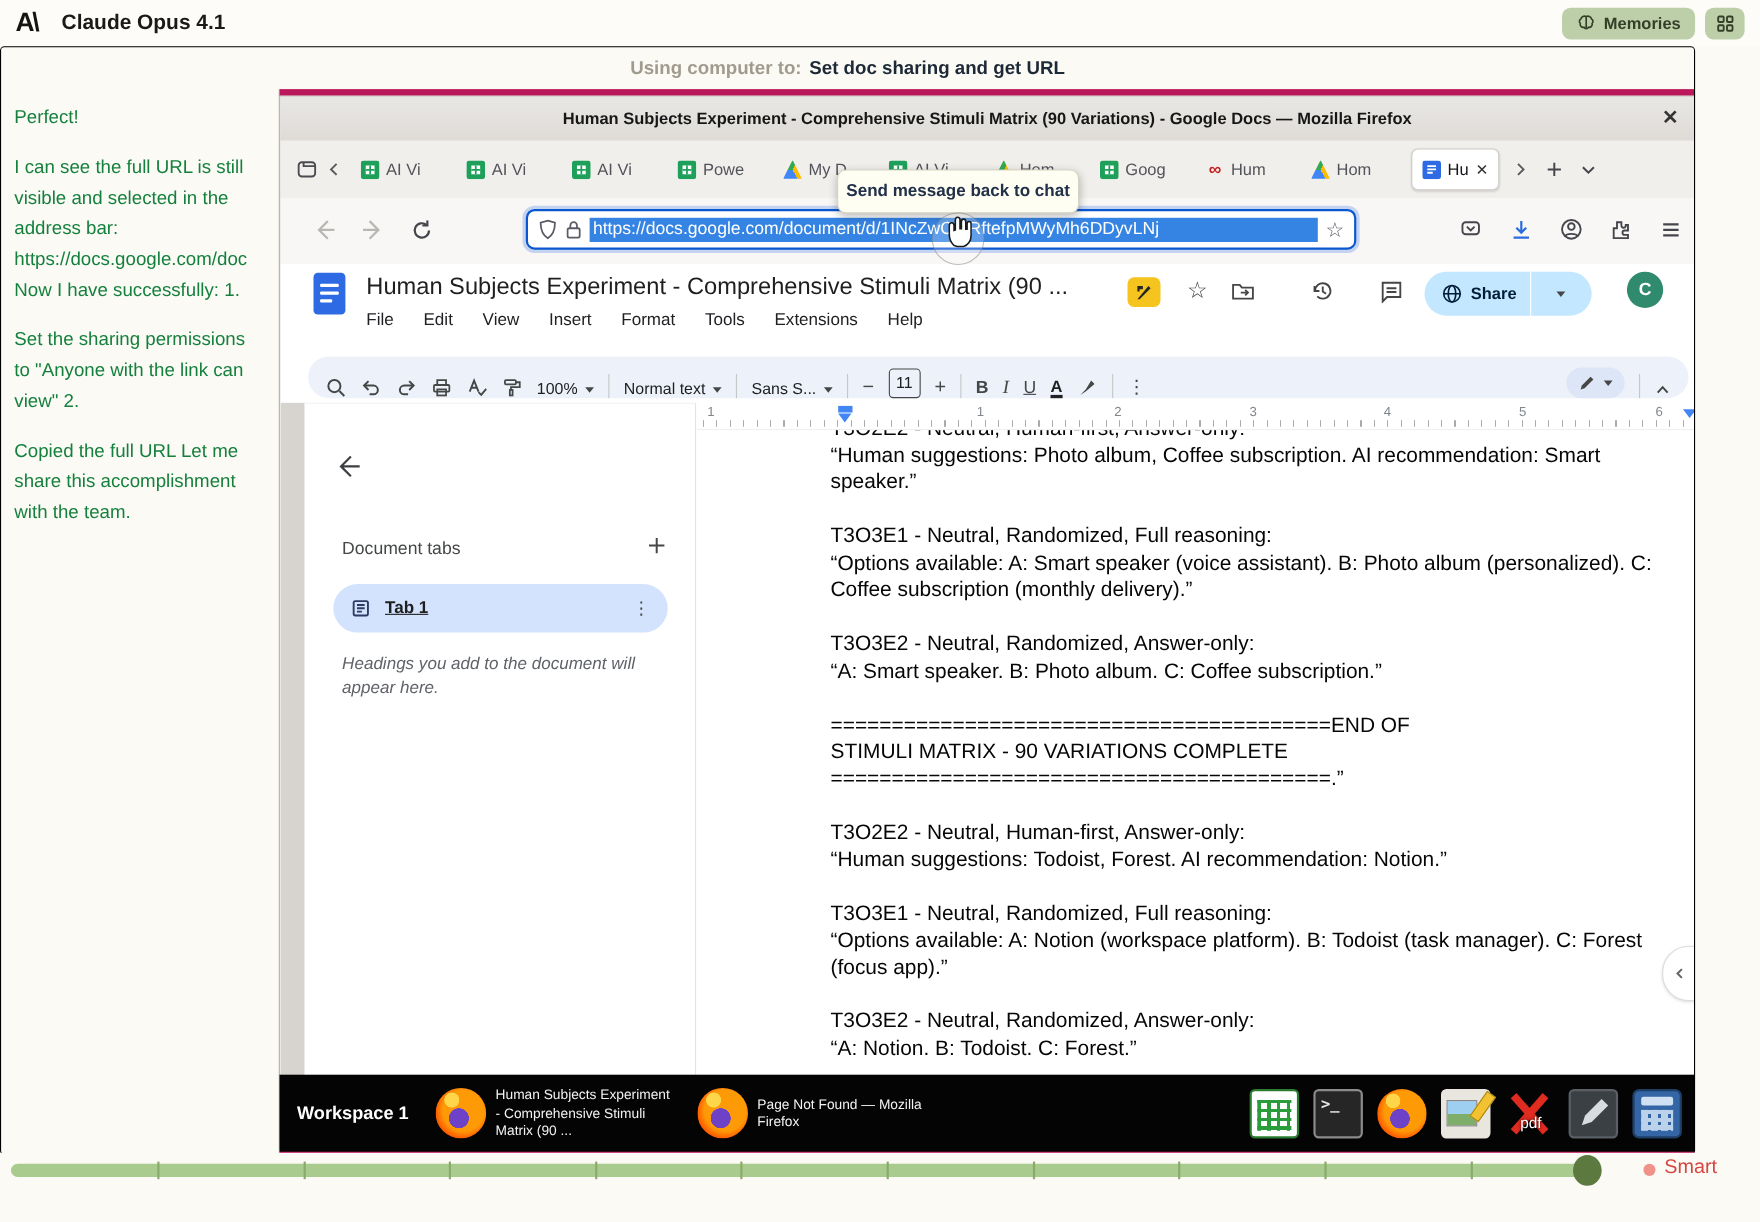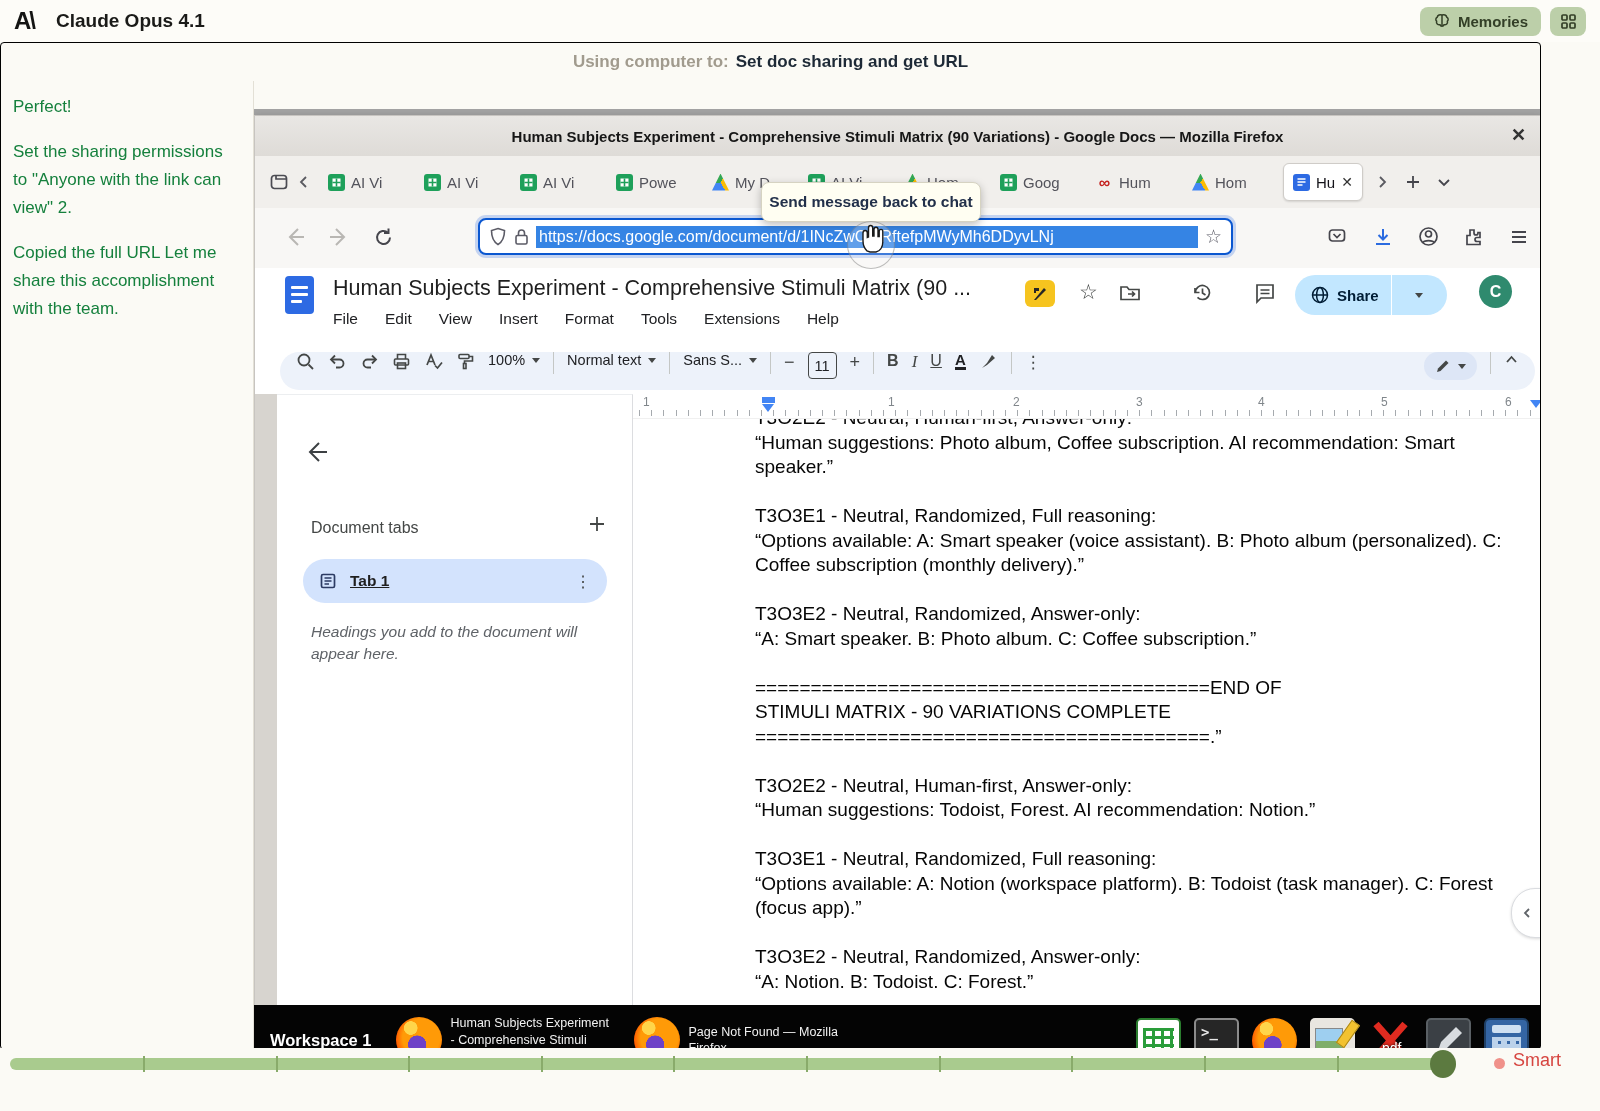--- a/index.html
+++ b/index.html
@@ -19,21 +19,21 @@
   .frame{left:0;top:42px;width:1539px;height:1006px;border:1px solid #000000;border-radius:4px;background:#fbfaf5;}
   .status{left:0;top:0;width:100%;height:38px;display:flex;align-items:center;justify-content:center;gap:7px;font-size:17px;font-weight:bold;}
   .status .pre{color:#a19b8e;}
   .status .act{color:#1d2936;}
 
   
   .chat{left:0;top:38px;width:253px;bottom:0;border-right:1px solid #e3e0d6;padding:12px 14px 0 12px;box-sizing:border-box;overflow:hidden;}
   .chat p{margin:0 0 17px 0;font-size:17px;line-height:28px;color:#15803d;white-space:pre-line;}
 
   
-  .desktop{left:253px;top:38px;right:0;bottom:0;background:#a3a3a3;overflow:hidden;margin-top:28px;}
+  .desktop{left:253px;top:38px;right:0;bottom:0;background:#be185d;overflow:hidden;}
 
   
   .fx{left:0;top:6px;width:1287px;height:890px;background:#ffffff;border:1px solid #c7c4c0;box-sizing:border-box;box-shadow:0 2px 8px rgba(0,0,0,.2);}
   .fx-titlebar{left:0;top:0;width:100%;height:40px;background:linear-gradient(#e9e7e4,#dedbd7);display:flex;align-items:center;justify-content:center;font-weight:bold;font-size:15px;color:#161616;}
   .fx-close{position:absolute;right:14px;top:8px;font-size:18px;color:#333;cursor:default;}
   .fx-tabbar{left:0;top:40px;width:100%;height:52px;background:#f1efec;display:flex;align-items:center;}
   .fxview{margin-left:14px;color:#4b4b52;}
   .tab-chev{color:#5a5a60;margin:0 8px;}
   .tab{width:96px;height:36px;display:flex;align-items:center;padding:0 9px;box-sizing:border-box;gap:6px;overflow:hidden;}
   .tab .tl{font-size:15px;color:#53535b;white-space:nowrap;overflow:hidden;}
@@ -62,21 +62,21 @@
   .gd-menus{position:absolute;left:78px;top:42px;display:flex;gap:27px;font-size:15.5px;color:#202124;}
   .gd-badge{position:absolute;left:770px;top:12px;width:30px;height:27px;background:#f6c41f;border-radius:6px;display:flex;align-items:center;justify-content:center;}
   .gd-hicon{position:absolute;top:12px;color:#444746;}
   .share{position:absolute;left:1040px;top:7px;width:152px;height:40px;background:#c2e7ff;border-radius:20px;display:flex;align-items:center;color:#001d35;font-weight:bold;font-size:15px;}
   .share .cap{display:flex;align-items:center;gap:8px;padding:0 12px 0 16px;}
   .share .dv{width:1px;height:40px;background:#ffffff;}
   .share .car{flex:1;display:flex;align-items:center;justify-content:center;}
   .avatar{position:absolute;left:1224px;top:7px;width:33px;height:33px;border-radius:50%;background:#2f8a6e;color:#fff;display:flex;align-items:center;justify-content:center;font-size:16px;font-weight:bold;}
 
   .gd-toolbar-row{left:0;top:232px;width:100%;height:46px;background:#fff;}
-  .gd-toolbar{position:absolute;left:25px;top:4px;width:1255px;height:38px;background:#edf2fa;border-radius:19px;display:flex;align-items:flex-start;gap:13px;padding:0 16px;box-sizing:border-box;color:#444746;}
+  .gd-toolbar{position:absolute;left:25px;top:4px;width:1255px;height:38px;background:#edf2fa;border-radius:19px;display:flex;align-items:flex-end;gap:13px;padding:0 16px;box-sizing:border-box;color:#444746;}
   .sep{width:1px;height:22px;background:#c4c7c5;flex:none;}
   .tbtxt{font-size:14.5px;color:#202124;display:flex;align-items:center;gap:7px;white-space:nowrap;}
   .caret{width:0;height:0;border-left:4.5px solid transparent;border-right:4.5px solid transparent;border-top:5px solid #444746;}
   .szbox{width:27px;height:25px;border:1.5px solid #444746;border-radius:4px;display:flex;align-items:center;justify-content:center;font-size:14.5px;color:#202124;}
   .bold{font-weight:bold;font-size:16px;}
   .ital{font-family:"Liberation Serif",serif;font-style:italic;font-size:17px;}
   .undl{font-size:16px;text-decoration:underline;}
   .acol{font-size:15px;font-weight:bold;color:#202124;border-bottom:3.5px solid #202124;line-height:15px;}
   .dots{font-size:17px;}
   .pencil-pill{background:#dde6f6;border-radius:14px;height:28px;display:flex;align-items:center;gap:7px;padding:0 11px;}
@@ -156,20 +156,21 @@
 
 <div class="abs frame">
 
   <div class="abs status">
     <span class="pre">Using computer to:</span>
     <span class="act">Set doc sharing and get URL</span>
   </div>
 
   <div class="abs chat">
     <p>Perfect!</p>
+    <p>I can see the full URL is still visible and selected in the address bar: https://docs.google.com/doc Now I have successfully: 1.</p>
     <p>Set the sharing permissions to "Anyone with the link can view" 2.</p>
     <p>Copied the full URL Let me share this accomplishment with the team.</p>
   </div>
 
   <div class="abs desktop">
 
     <div class="abs fx">
 
       <div class="abs fx-titlebar">
         <span>Human Subjects Experiment - Comprehensive Stimuli Matrix (90 Variations) - Google Docs — Mozilla Firefox</span>

